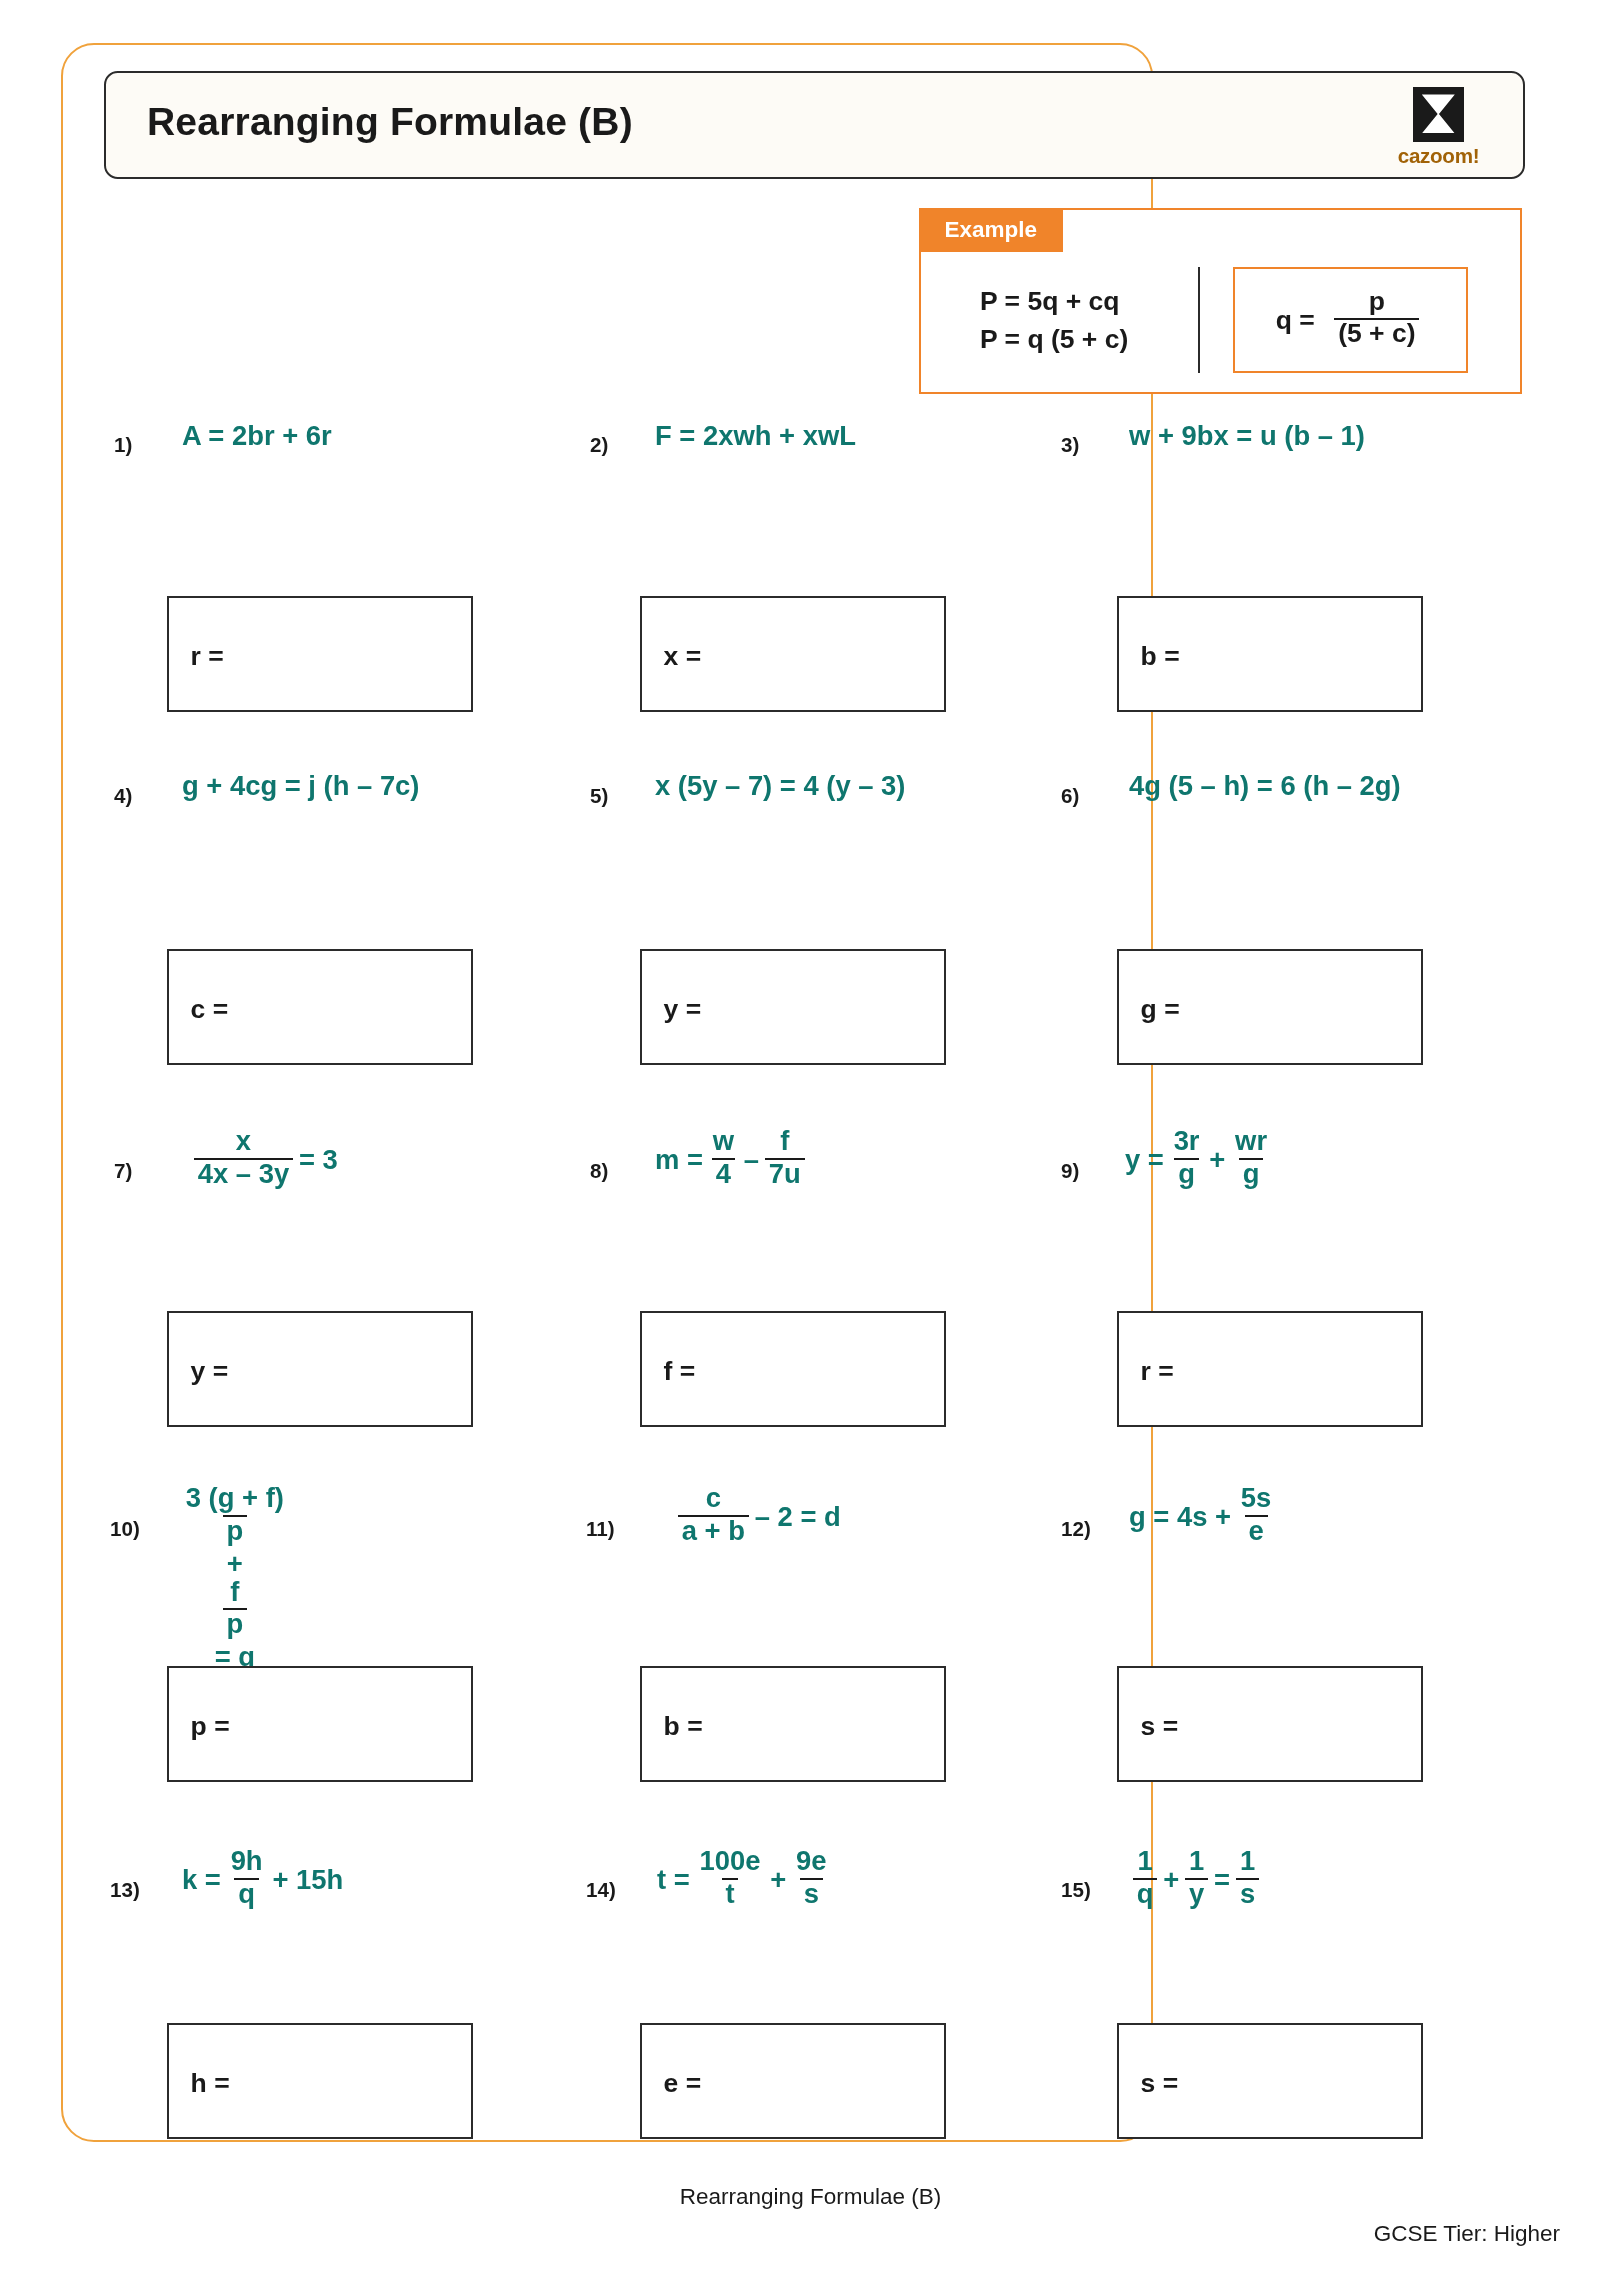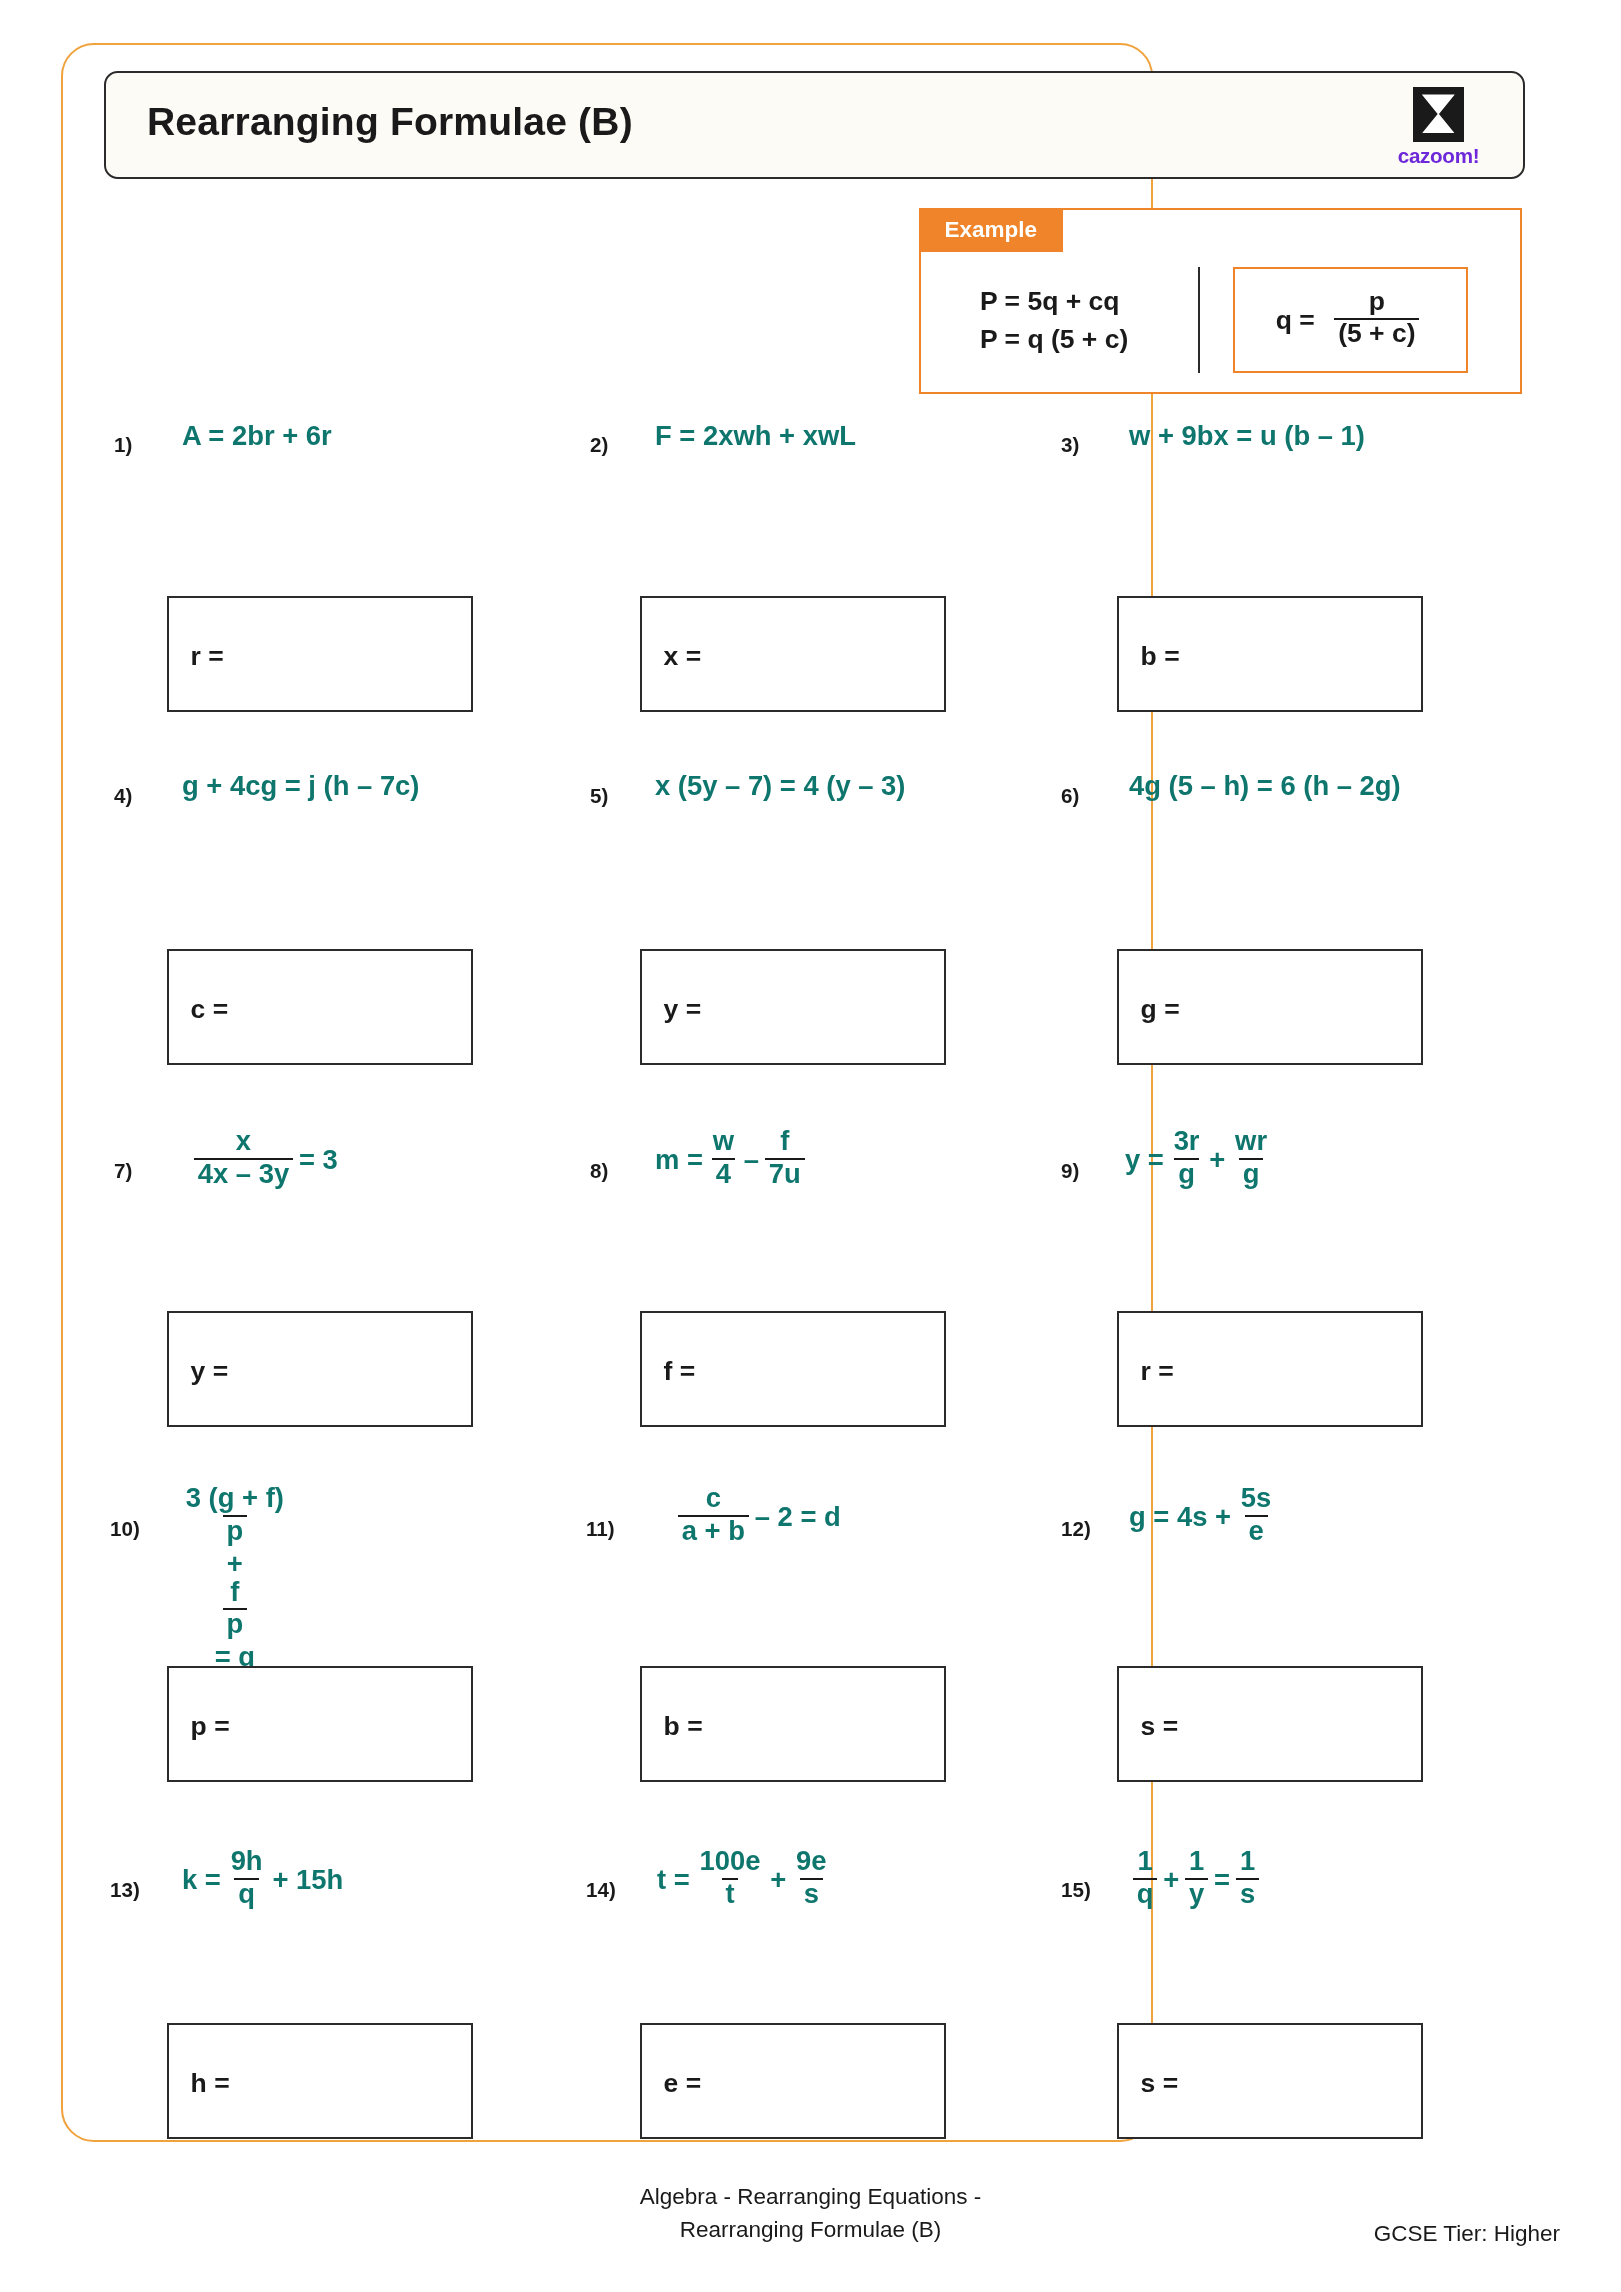--- a/index.html
+++ b/index.html
@@ -75,21 +75,21 @@
     left: 8.8px;
     top: 7.8px;
     width: 33px;
     height: 39px;
     background: #ffffff;
     clip-path: polygon(0 0, 100% 0, 52% 50%, 100% 100%, 0 100%, 48% 50%);
   }
   .logo-word {
     font-size: 20.6px;
     font-weight: bold;
-    color: #6d28d9;
+    color: #a16207;
     margin-top: 2px;
     letter-spacing: -0.3px;
   }
 
   
   .instruction {
     position: absolute;
     left: 102px;
     top: 282px;
     font-family: "Liberation Serif", serif;
@@ -450,20 +450,19 @@
   </div>
   <div class="ansbox" style="left:640px; top:2023px;">
     <span>e =</span>
   </div>
   <div class="ansbox" style="left:1117px; top:2023px;">
     <span>s =</span>
   </div>
 
   <div class="footer">
     <div class="f-center">
-      <div>Algebra - Rearranging Equations -</div>
       <div>Rearranging Formulae (B)</div>
     </div>
     <div class="f-right">GCSE Tier: Higher</div>
   </div>
 
 </div>
 
 
 </body></html>

